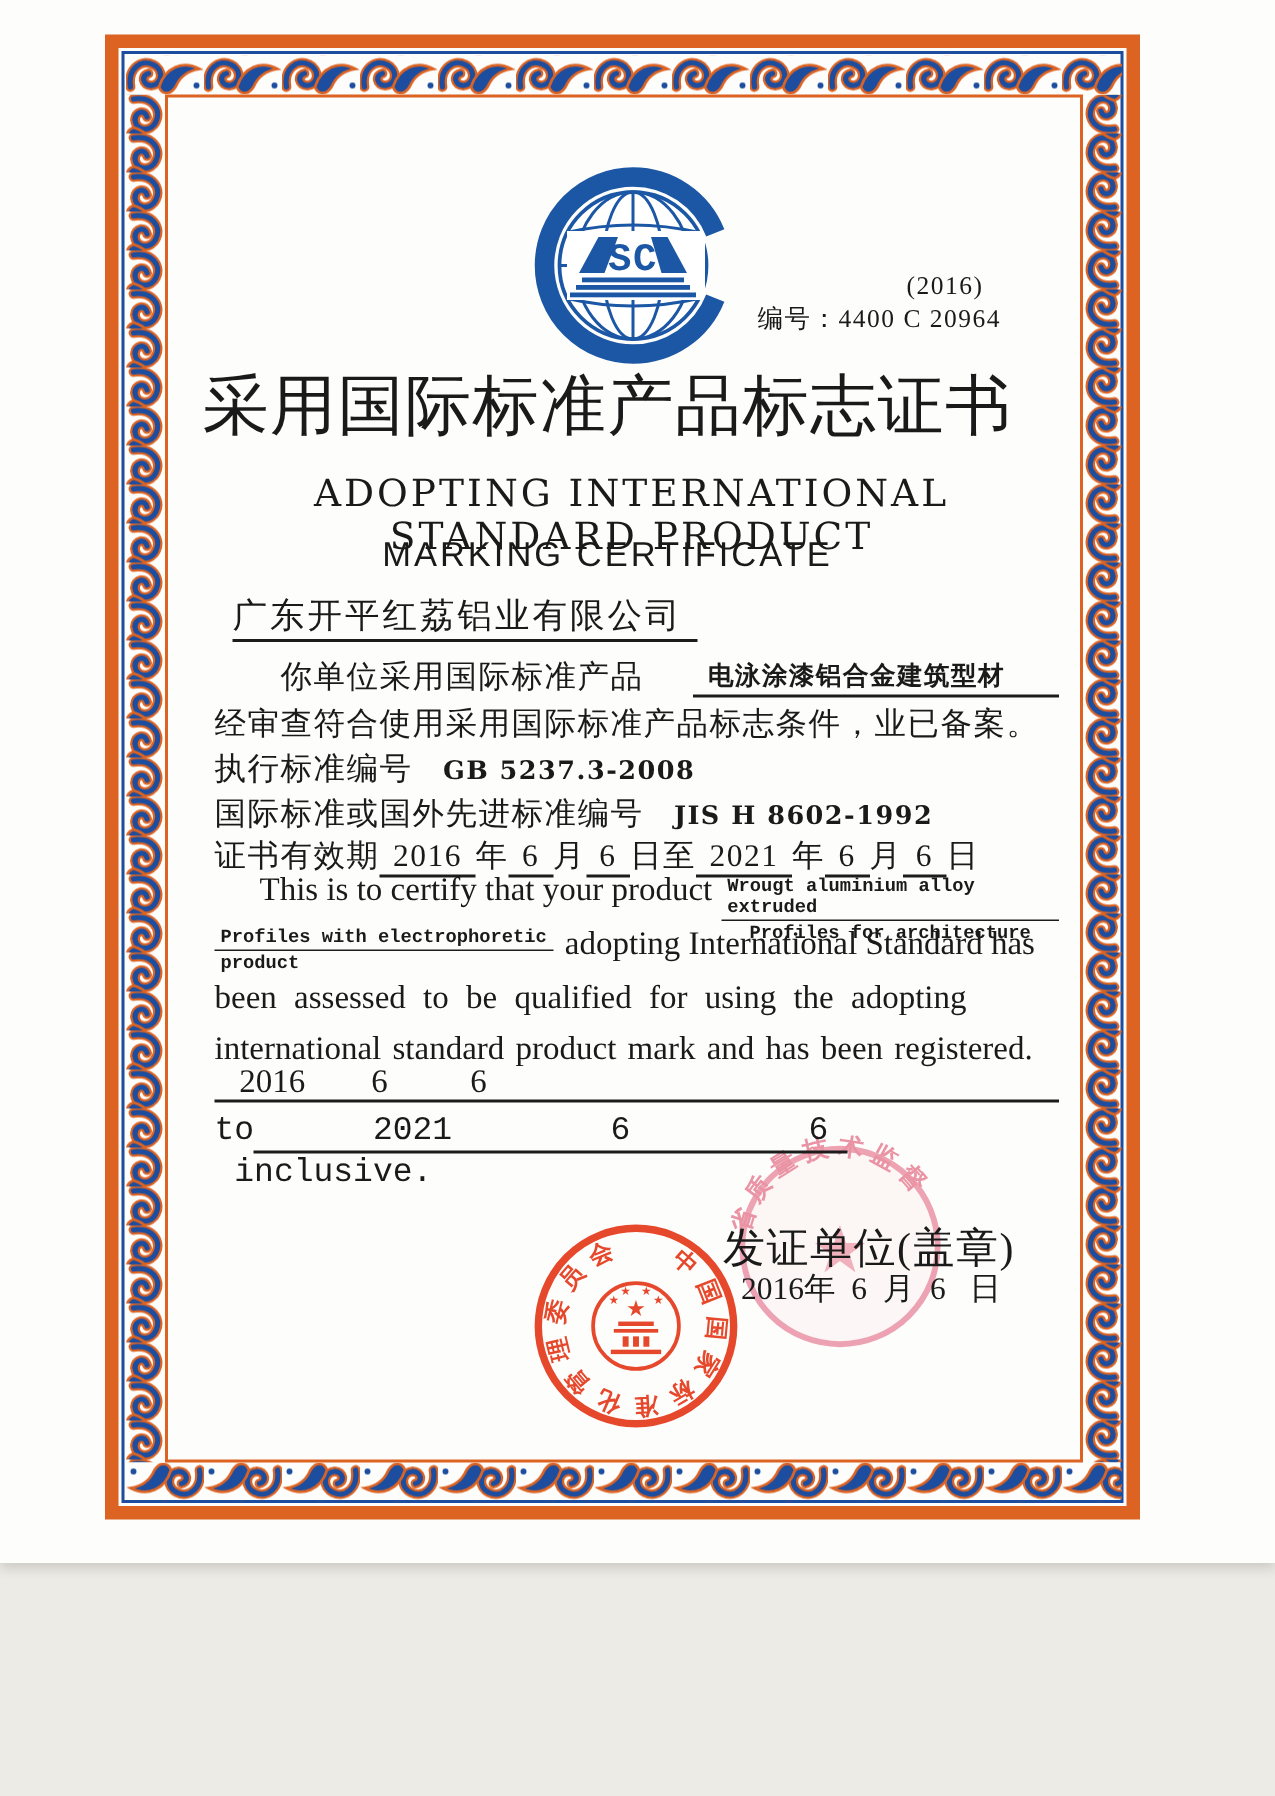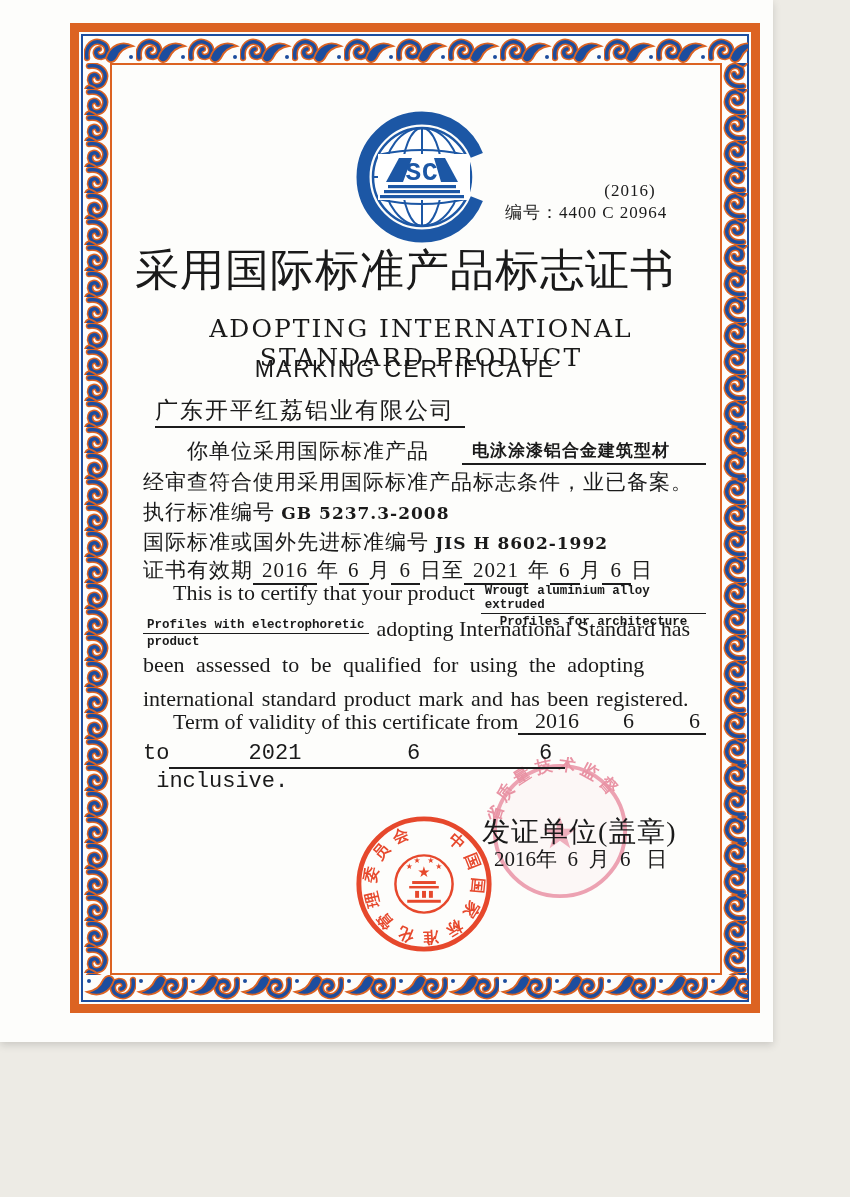--- a/index.html
+++ b/index.html
@@ -3,21 +3,21 @@
 <meta charset="utf-8">
 <style>
   html,body{margin:0;padding:0;}
   body{
     width:850px;height:1197px;position:relative;overflow:hidden;
     background:#edebe5;
     font-family:"Liberation Serif", serif;
     color:#1a1a1a;
   }
   .page{
-    position:absolute;left:0;top:0;width:773px;height:1042px;
+    position:absolute;left:0;top:0;width:850px;height:1042px;
     background:#fdfdfb;
     box-shadow:0 3px 8px rgba(0,0,0,.15);
   }
   
   .frame{
     position:absolute;left:70px;top:23px;width:690px;height:990px;
     border:9px solid #DC6322;box-sizing:border-box;
   }
   .frame-blue{
     position:absolute;left:81px;top:34px;width:668px;height:968px;
@@ -40,21 +40,21 @@
   .title-en1{left:128px;top:314px;width:586px;font-size:25px;letter-spacing:2px;font-family:"DejaVu Serif",serif;}
   .title-en2{left:112px;top:356px;width:586px;font-size:23px;letter-spacing:2px;font-family:Liberation Sans, sans-serif;}
   .company{left:155px;top:398px;font-size:23px;letter-spacing:2px;}
   .company .u{padding:0 10px 3px 0;}
   .cnrow{left:143px;width:563px;font-size:21px;letter-spacing:1px;gap:33px;}
   .row1{top:437px;display:flex;align-items:flex-end;}
   .row1 .pfx{padding-left:44px;}
   .fill-flex{flex:1;border-bottom:2px solid #1c1c1c;font-weight:bold;font-size:17px;padding-left:10px;line-height:1.35;}
   .row2{top:468px;}
   .row3{top:498px;} .row4{top:528px;}
-  .val{font-size:17px;font-weight:bold;letter-spacing:1px;font-family:"DejaVu Serif",serif;text-align:right;}
+  .val{font-size:17px;font-weight:bold;letter-spacing:1px;font-family:"DejaVu Serif",serif;margin-left:14px;text-align:right;}
   .row5{top:556px;}
   .row5 .u{padding:0 9px 1px 9px;text-align:center;}
   .en{left:143px;width:563px;font-size:22px;font-family:"Liberation Serif",serif;}
   .enA{top:580px;display:flex;align-items:flex-start;}
   .enA .pfx{padding-left:30px;white-space:nowrap;}
   .stack{display:inline-block;vertical-align:top;font-family:"Liberation Mono",monospace;font-weight:bold;font-size:12.5px;line-height:14px;margin:4px 0 0 6px;}
   .stack .top{border-bottom:1.5px solid #1c1c1c;padding:0 4px 1px 4px;}
   .stack .bot{padding:1px 4px 0 4px;text-align:center;}
   .enB{top:616px;}
   .enB .stack{margin:2px 8px 0 0;}
@@ -196,21 +196,20 @@
     <span class="stack">
       <span class="top" style="display:block;">Profiles with electrophoretic</span>
       <span class="bot" style="display:block;text-align:left;">product</span>
     </span><span class="big">adopting International Standard has</span>
   </div>
 
   <div class="abs z en enC">been assessed to be qualified  for using the adopting</div>
   <div class="abs z en enD">international standard product mark and has been registered.</div>
 
   <div class="abs z en term1">
-    <span class="pfx">Term of validity of this certificate from</span>
     <span class="u pre">   2016        6          6</span>
   </div>
 
   <div class="abs z en term2">
     <span>to</span><span class="u pre">      2021        6         6 </span><span class="pre"> inclusive.</span>
   </div>
 
   <svg class="abs" style="left:486px;top:757px;z-index:2;" width="148" height="148" viewBox="0 0 150 150">
     <g opacity="0.8">
       <circle cx="75" cy="75" r="66" fill="rgba(238,140,160,0.07)" stroke="#E98CA0" stroke-width="4"></circle>

